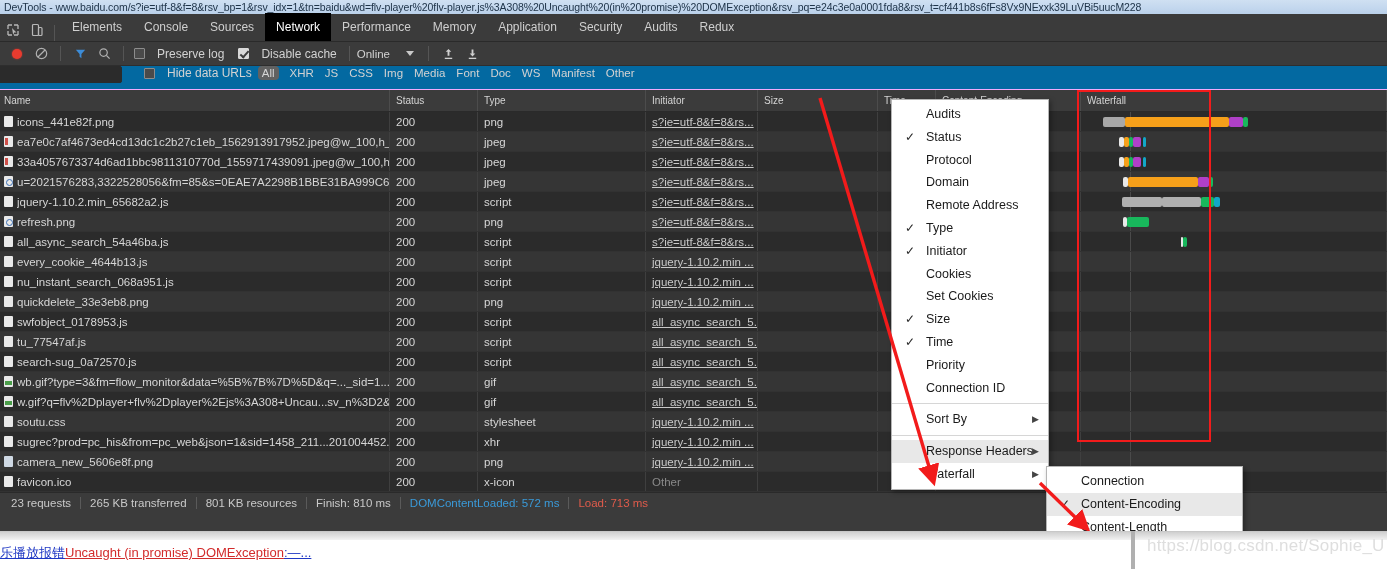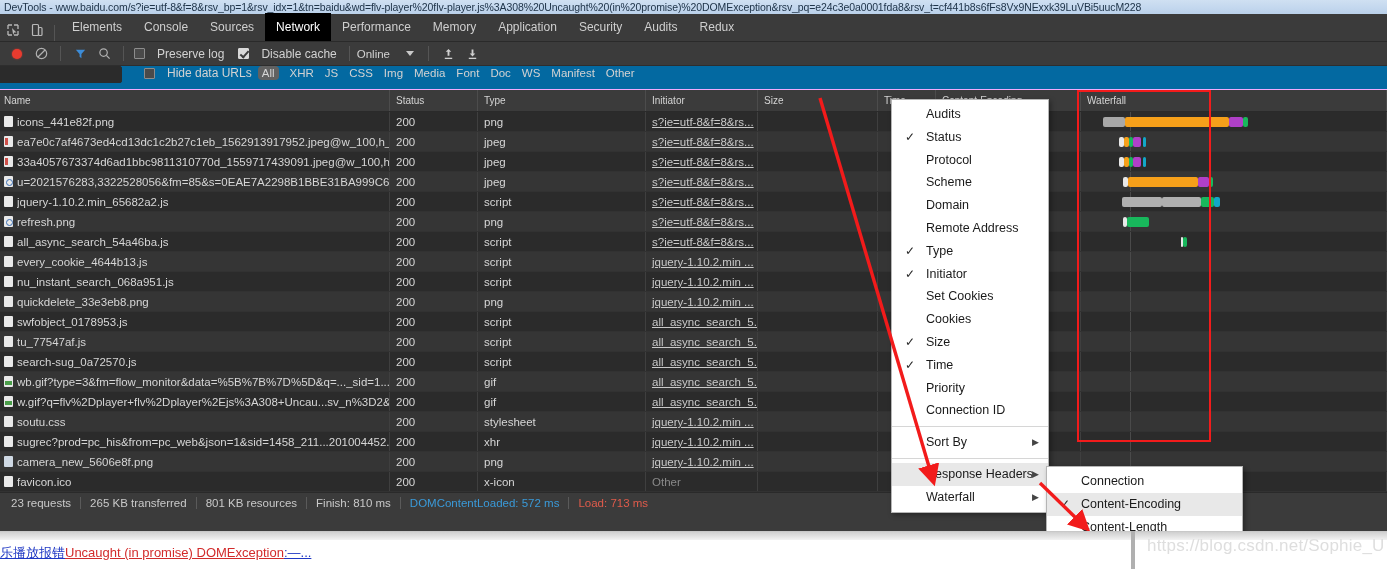--- a/index.html
+++ b/index.html
@@ -645,27 +645,26 @@
     </div>
   </div>
 
   <div class="redbox" style="left:1077px; top:90px; width:134px; height:352px;"></div>
 
   <div class="ctxmenu" style="left:891px; top:99px; width:158px;">
     <div id="ctx-host">
         <div class="mi"><span>Audits</span></div>
         <div class="mi"><span class="tick">✓</span><span>Status</span></div>
         <div class="mi"><span>Protocol</span></div>
-        <div class="mi"><span>Scheme</span></div>
         <div class="mi"><span>Domain</span></div>
         <div class="mi"><span>Remote Address</span></div>
         <div class="mi"><span class="tick">✓</span><span>Type</span></div>
         <div class="mi"><span class="tick">✓</span><span>Initiator</span></div>
+        <div class="mi"><span>Cookies</span></div>
         <div class="mi"><span>Set Cookies</span></div>
-        <div class="mi"><span>Cookies</span></div>
         <div class="mi"><span class="tick">✓</span><span>Size</span></div>
         <div class="mi"><span class="tick">✓</span><span>Time</span></div>
         <div class="mi"><span>Priority</span></div>
         <div class="mi"><span>Connection ID</span></div>
       </div>
     <div class="msep"></div>
     <div id="ctx2-host">
         <div class="mi"><span>Sort By</span><span class="sub">▶</span></div>
       </div>
     <div class="msep"></div>

